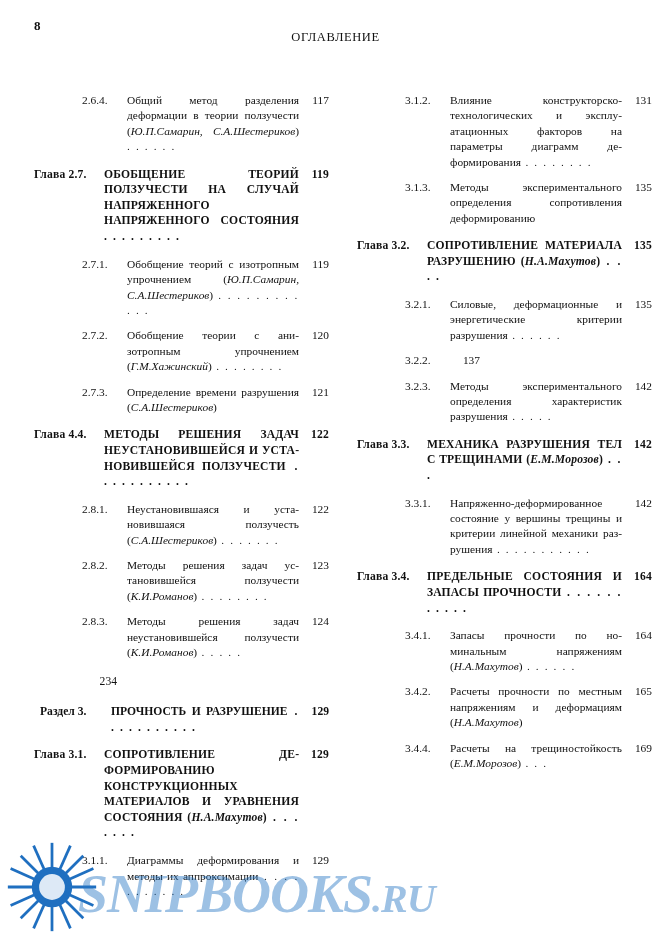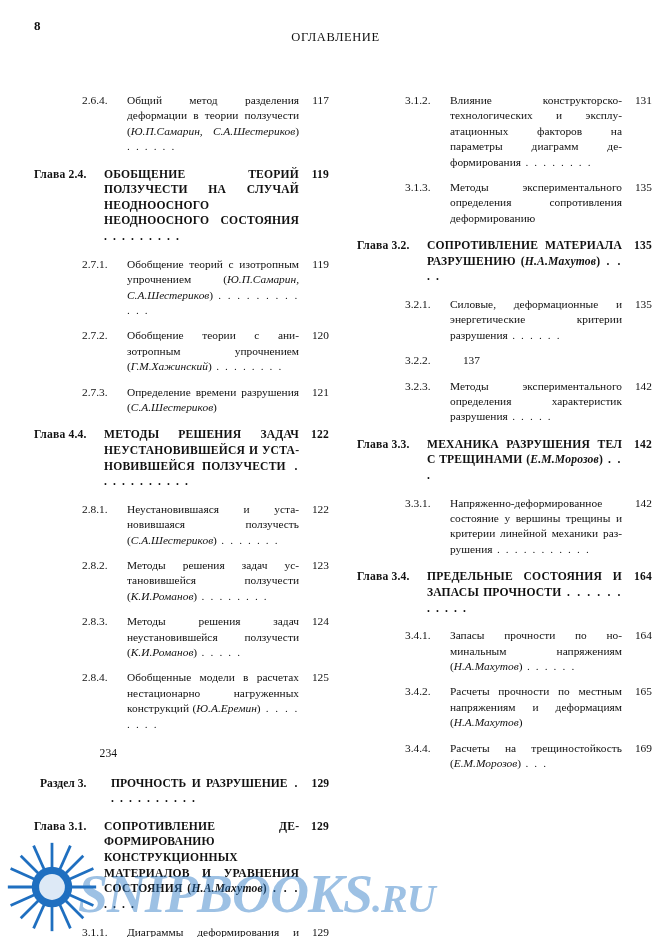--- a/index.html
+++ b/index.html
@@ -172,23 +172,23 @@
   <div class="columns">
     <div class="col" id="col-left">
         <div class="entry lvl-sub">
           <div class="num">2.6.4.</div>
           <div class="body">
             <div class="text"><span>Общий метод разделения деформации в теории пол­зучести (</span><span class="auth">Ю.П.Самарин, С.А.Шестериков</span><span>)</span><span class="dots"> . . . . . .</span></div>
           </div>
           <div class="page-no">117</div>
         </div>
         <div class="entry chapter">
-          <div class="num">Глава 2.4.</div>
-          <div class="body">
-            <div class="text"><span>ОБОБЩЕНИЕ ТЕОРИЙ ПОЛЗУЧЕСТИ НА СЛУ­ЧАЙ НЕОДНООСНОГО НЕОДНООСНОГО СО­СТОЯНИЯ</span><span class="dots"> . . . . . . . . .</span></div>
+          <div class="num">Глава 2.7.</div>
+          <div class="body">
+            <div class="text"><span>ОБОБЩЕНИЕ ТЕОРИЙ ПОЛЗУЧЕСТИ НА СЛУ­ЧАЙ НАПРЯЖЕННОГО НАПРЯЖЕННОГО СО­СТОЯНИЯ</span><span class="dots"> . . . . . . . . .</span></div>
           </div>
           <div class="page-no">119</div>
         </div>
         <div class="entry lvl-sub">
           <div class="num">2.7.1.</div>
           <div class="body">
             <div class="text"><span>Обобщение теорий с изотропным упрочнением (</span><span class="auth">Ю.П.Самарин, С.А.Шесте­риков</span><span>)</span><span class="dots"> . . . . . . . . . . . .</span></div>
           </div>
           <div class="page-no">119</div>
         </div>
@@ -226,27 +226,20 @@
             <div class="text"><span>Методы решения задач ус­тановившейся ползучести (</span><span class="auth">К.И.Романов</span><span>)</span><span class="dots"> . . . . . . . .</span></div>
           </div>
           <div class="page-no">123</div>
         </div>
         <div class="entry lvl-sub">
           <div class="num">2.8.3.</div>
           <div class="body">
             <div class="text"><span>Методы решения задач неустановившейся ползу­чести (</span><span class="auth">К.И.Романов</span><span>)</span><span class="dots"> . . . . .</span></div>
           </div>
           <div class="page-no">124</div>
-        </div>
-        <div class="entry lvl-sub">
-          <div class="num">2.8.4.</div>
-          <div class="body">
-            <div class="text"><span>Обобщенные модели в расчетах нестационарно нагруженных конструкций (</span><span class="auth">Ю.А.Еремин</span><span>)</span><span class="dots"> . . . . . . . .</span></div>
-          </div>
-          <div class="page-no">125</div>
         </div>
         <div class="entry plain">
           <div class="num"></div>
           <div class="page-no">234</div>
         </div>
         <div class="entry section">
           <div class="num">Раздел 3.</div>
           <div class="body">
             <div class="text"><span>ПРОЧНОСТЬ И РАЗРУ­ШЕНИЕ</span><span class="dots"> . . . . . . . . . . .</span></div>
           </div>

